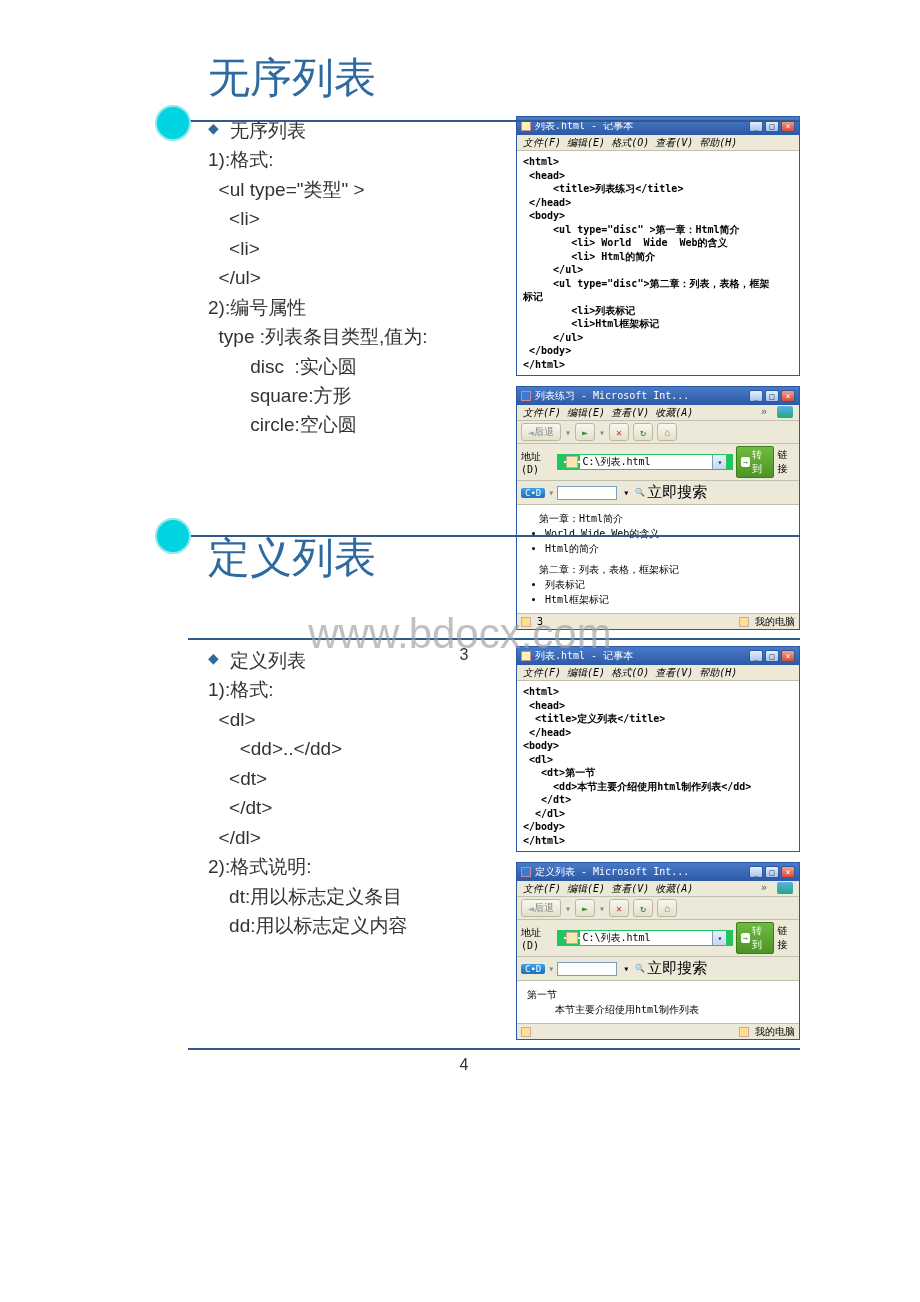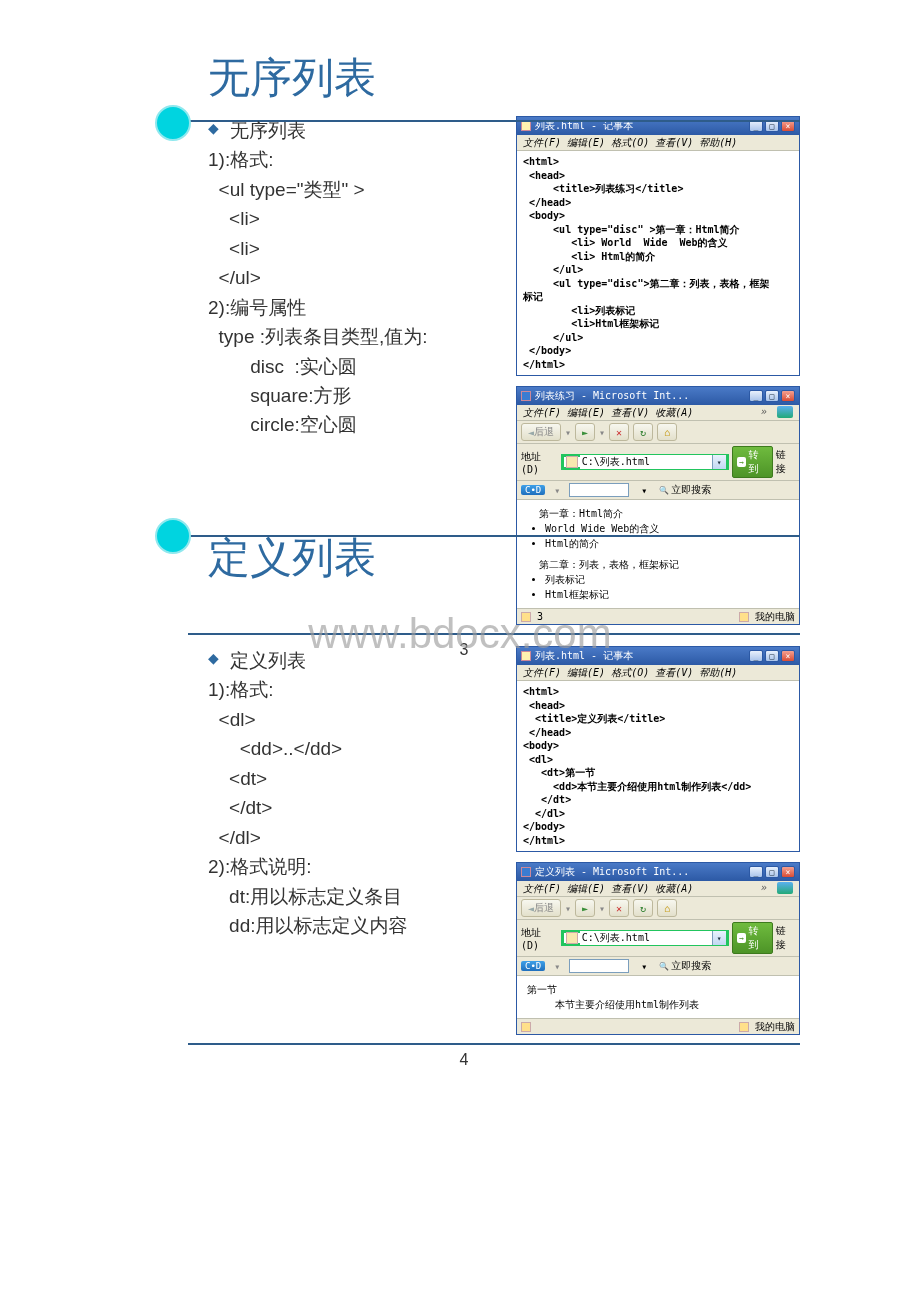--- a/index.html
+++ b/index.html
@@ -209,38 +209,38 @@
     border-radius: 2px;
     width: 10px; height: 10px;
     display: inline-flex; align-items: center; justify-content: center;
     font-size: 8px;
   }
   .link-lbl { color: #000; }
   .search-row {
     background: #ece9d8;
     padding: 2px 4px;
     display: flex;
-    gap: 9px;
+    gap: 3px;
     align-items: center;
     border-bottom: 1px solid #c0c0b0;
   }
   .cnd-badge {
     background: linear-gradient(#3ea0e8,#1f6fbd);
     color: #fff;
     padding: 0 4px;
     border-radius: 2px;
     font-size: 9px;
   }
   .search-row input {
     width: 60px; height: 14px;
     border: 1px solid #7b9ebd;
     font-size: 10px;
   }
   .search-btn {
-    font-size: 10px;
+    font-size: 15px;
     display: flex; align-items: center; gap: 2px;
     color: #000;
   }
   .search-btn::before {
     content: "🔍";
     font-size: 8px;
   }
   .page-body {
     padding: 6px 10px;
     font-size: 10px;
@@ -261,21 +261,21 @@
   .statusbar .pc-icon {
     width: 10px; height: 10px;
     background: #ffe08a;
     border: 1px solid #caa;
     display: inline-block;
   }
   .addr-combo {
     display: flex; align-items: center;
     flex: 1;
     height: 16px;
-    border: 3px solid #22c55e;
+    border: 7px solid #22c55e;
     background: #fff;
   }
   .addr-combo .ico {
     width: 12px; height: 12px; margin: 0 2px;
     background: #f8e8b0; border: 1px solid #caa;
   }
   .addr-combo input {
     flex: 1; border: none; height: 14px; font-size: 10px;
     font-family: "SimSun", monospace;
   }

